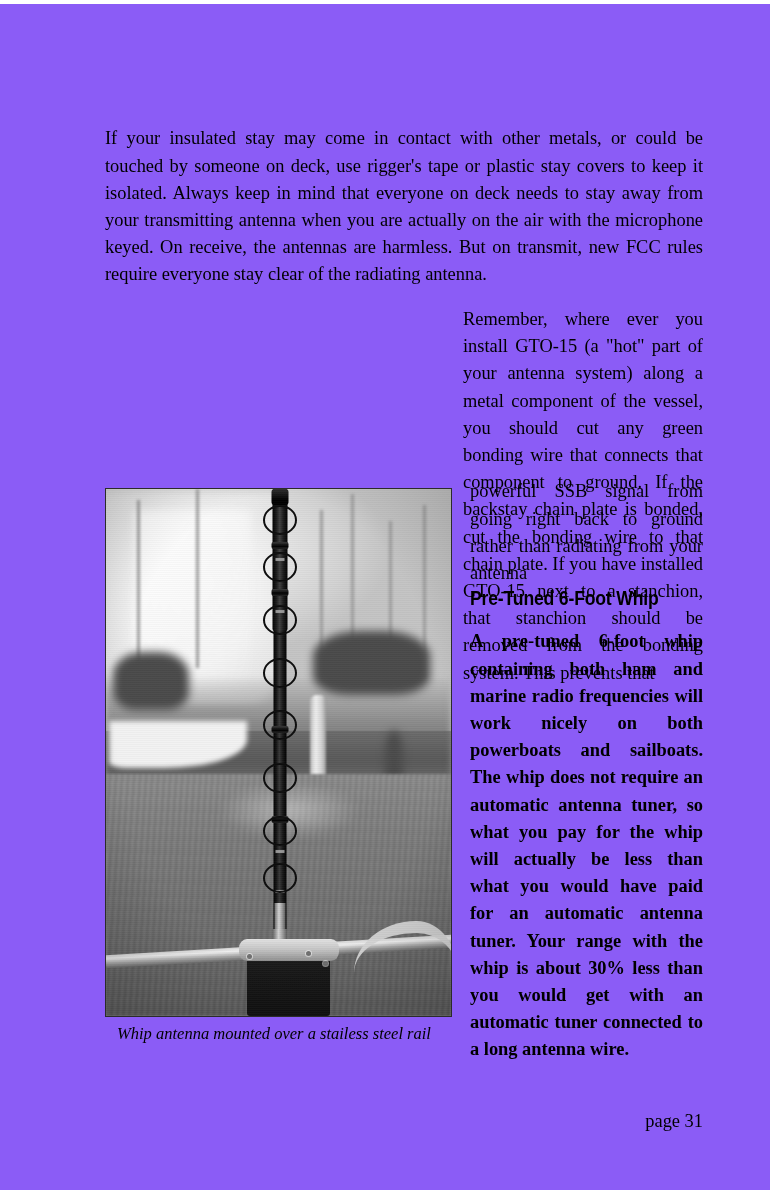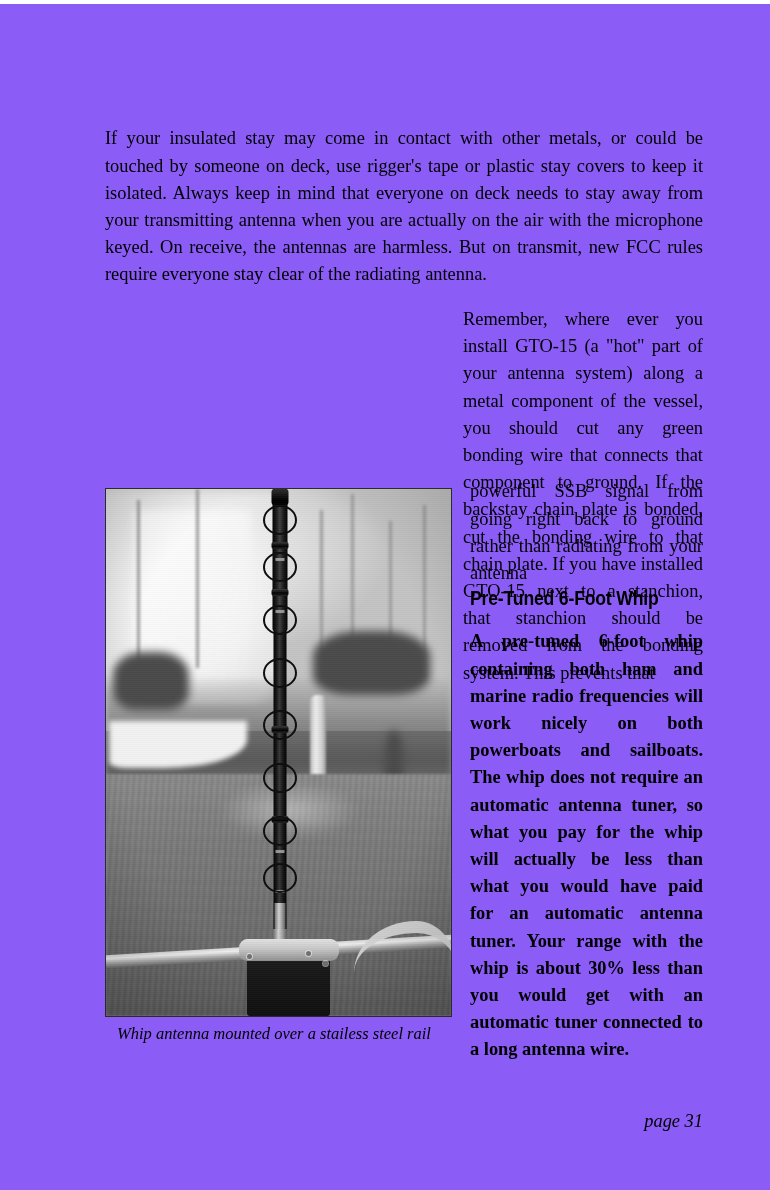--- a/index.html
+++ b/index.html
@@ -310,21 +310,20 @@
       repeating-linear-gradient(0deg, rgba(255,255,255,0.035) 0px, rgba(255,255,255,0.035) 1px, rgba(0,0,0,0.035) 1px, rgba(0,0,0,0.035) 2px);
     pointer-events: none;
     opacity: 0.7;
   }
 
   
   .page-number {
     position: absolute;
     right: 67px;
     top: 1107px;
-    font-style: italic;
     font-size: 18.4px;
   }
 </style>
 </head>
 <body>
 
 <div class="page">
 
   <p class="col-full" id="para-1">If your insulated stay may come in contact with other metals, or could be touched by someone on deck, use rigger's tape or plastic stay covers to keep it isolated. Always keep in mind that everyone on deck needs to stay away from your transmitting antenna when you are actually on the air with the microphone keyed. On receive, the antennas are harmless. But on transmit, new FCC rules require everyone stay clear of the radiating antenna.</p>
 

